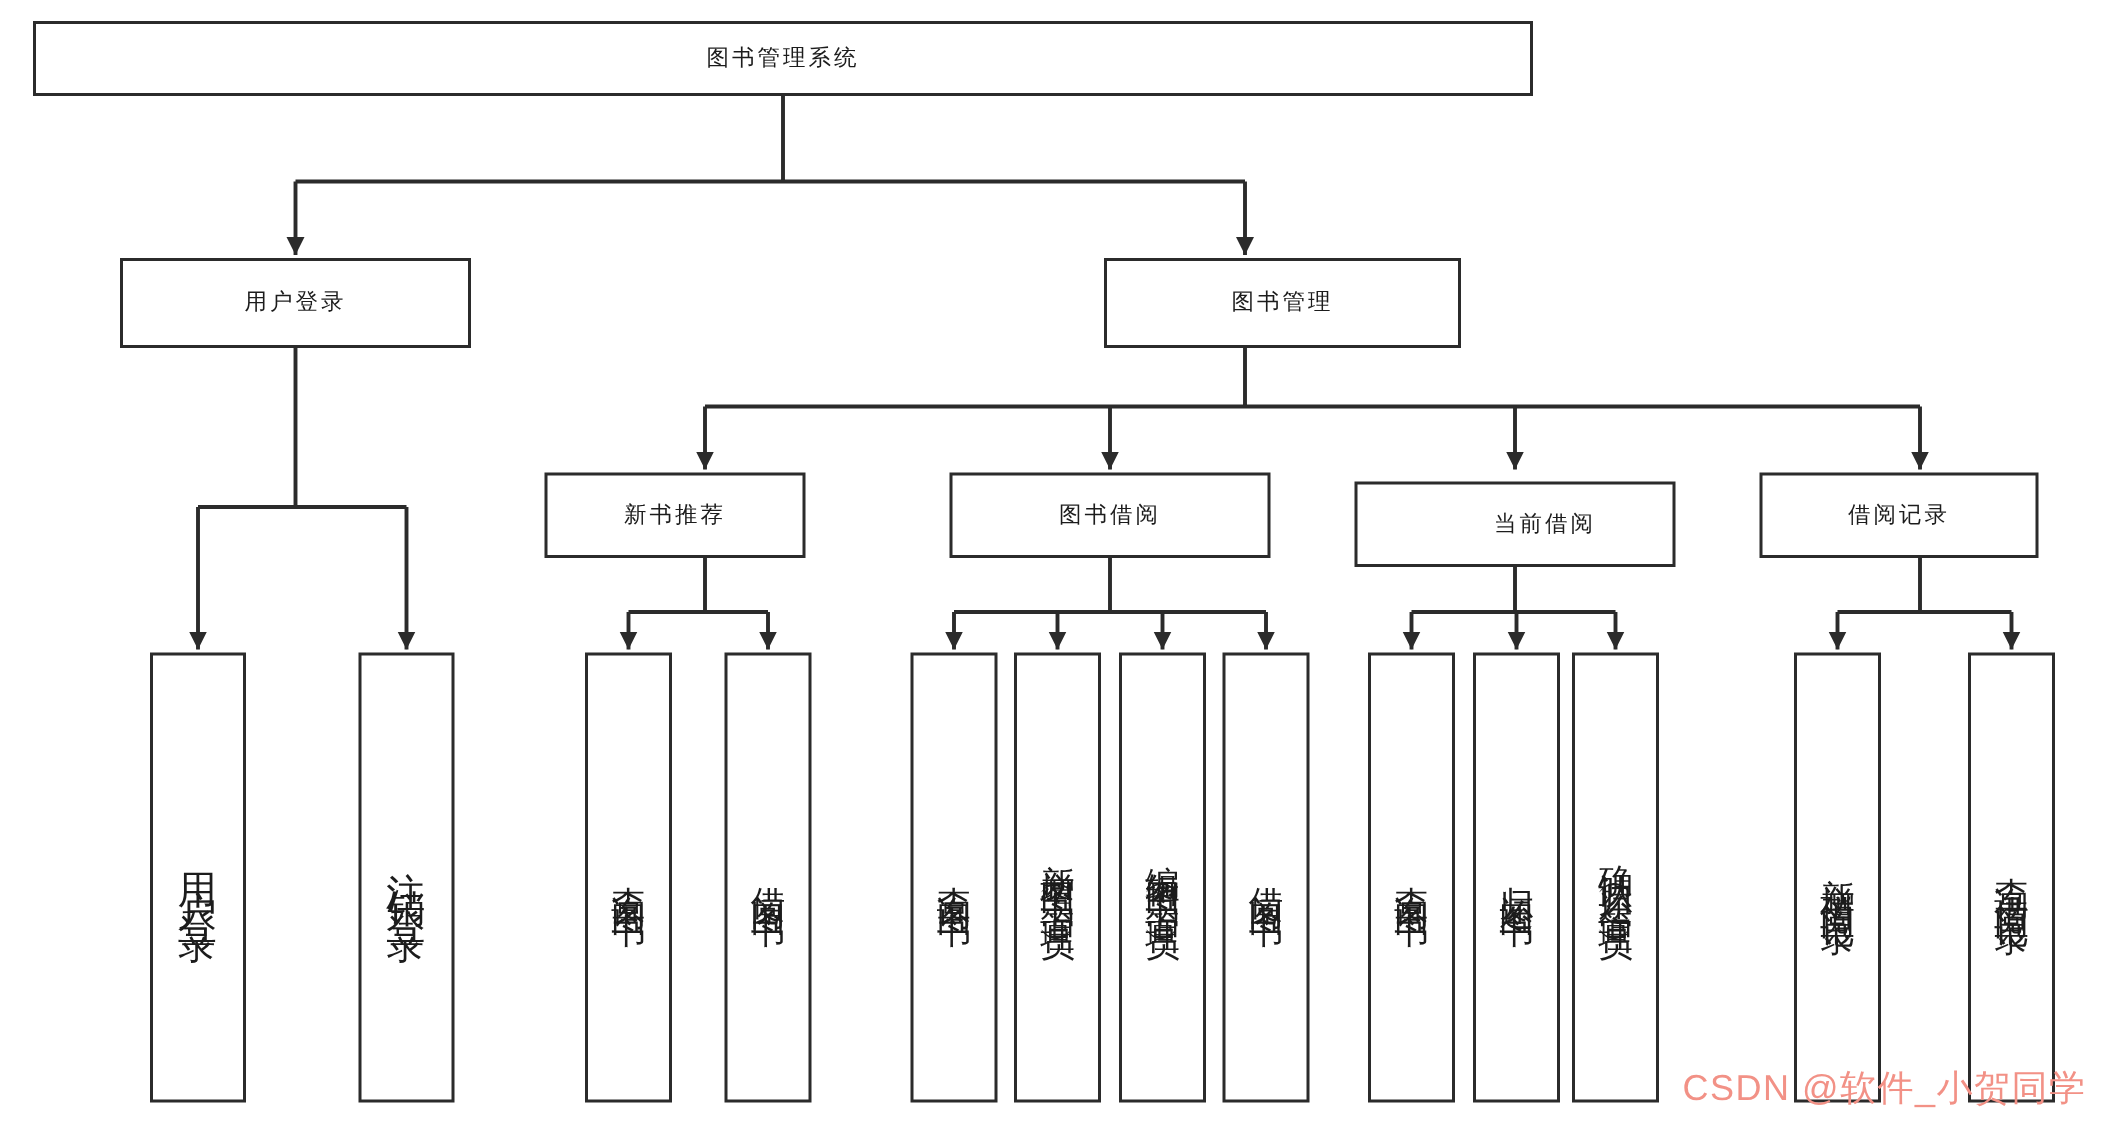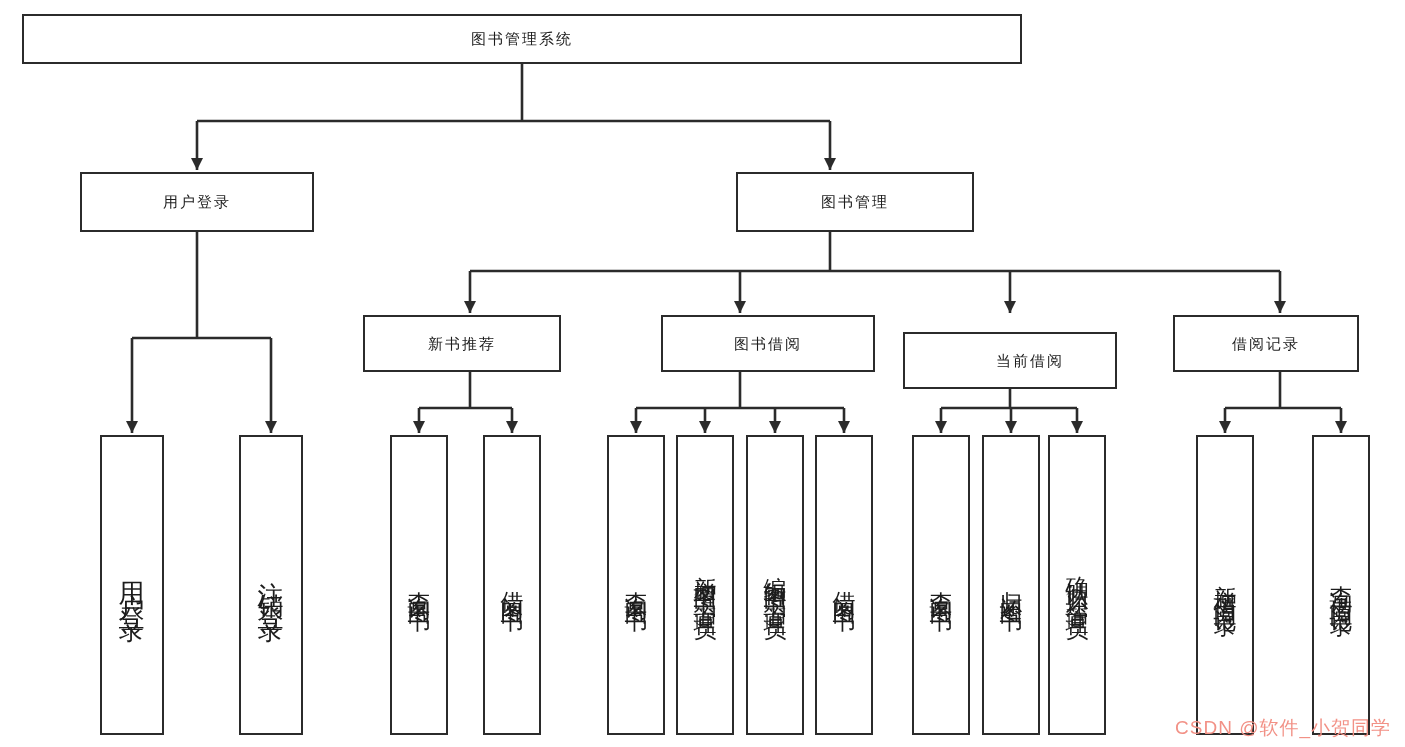--- a/index.html
+++ b/index.html
@@ -39,23 +39,23 @@
     align-items:center;
     justify-content:center;
     text-align:center;
     font-size:15px;
     letter-spacing:2px;
     line-height:1.2;
   }
   .node.h-root   {left:22px;  top:14px;  width:1000px; height:50px;}
   .node.h-login  {left:80px;  top:172px; width:234px;  height:60px;}
   .node.h-mgmt   {left:736px; top:172px; width:238px;  height:60px;}
-  .node.h-nb     {left:363px; top:315px; width:198px;  height:57px;}
-  .node.h-bb     {left:633px; top:315px; width:214px;  height:57px;margin-left:28px;}
-  .node.h-cb     {left:903px; top:332px; width:214px;  height:57px;padding-left:40px;}
+  .node.h-nb     {left:363px; top:315px; width:174px;  height:57px;}
+  .node.h-bb     {left:633px; top:315px; width:214px;  height:57px;}
+  .node.h-cb     {left:903px; top:321px; width:214px;  height:57px;padding-left:40px;}
   .node.h-br     {left:1173px;top:315px; width:186px;  height:57px;}
   .leaf{
     top:435px;
     height:300px;
     writing-mode:vertical-rl;
     text-orientation:mixed;
     font-size:23px;
     letter-spacing:6px;
     line-height:1;
   }
@@ -70,21 +70,21 @@
   .leaf.p-bb4 {left:815px;  width:58px;}
   .leaf.p-cb1 {left:912px;  width:58px;}
   .leaf.p-cb2 {left:982px;  width:58px;}
   .leaf.p-cb3 {left:1048px; width:58px;}
   .leaf.p-br1 {left:1196px; width:58px;}
   .leaf.p-br2 {left:1312px; width:58px;}
   .watermark{
     position:absolute;
     right:14px;
     bottom:6px;
-    font-size:19px;
+    font-size:24px;
     color:var(--watermark);
     letter-spacing:1px;
     text-align:right;
   }
 </style>
 </head>
 <body>
 
 <div class="canvas">
 

